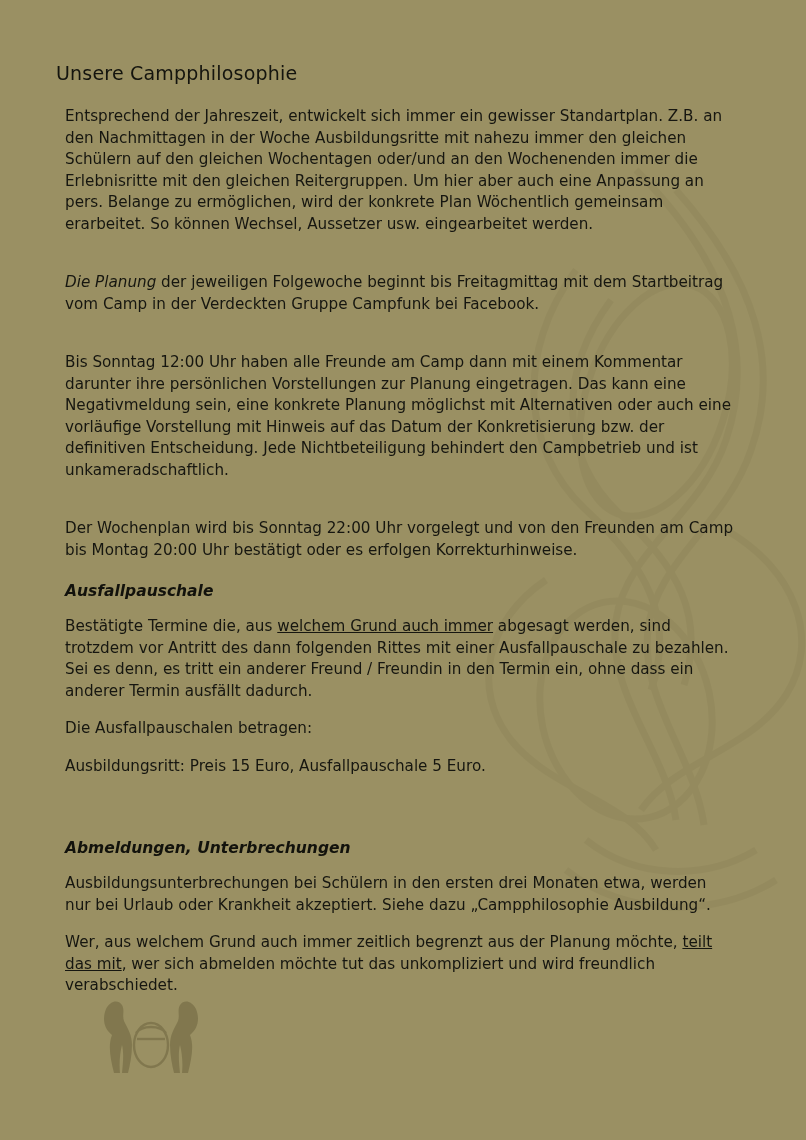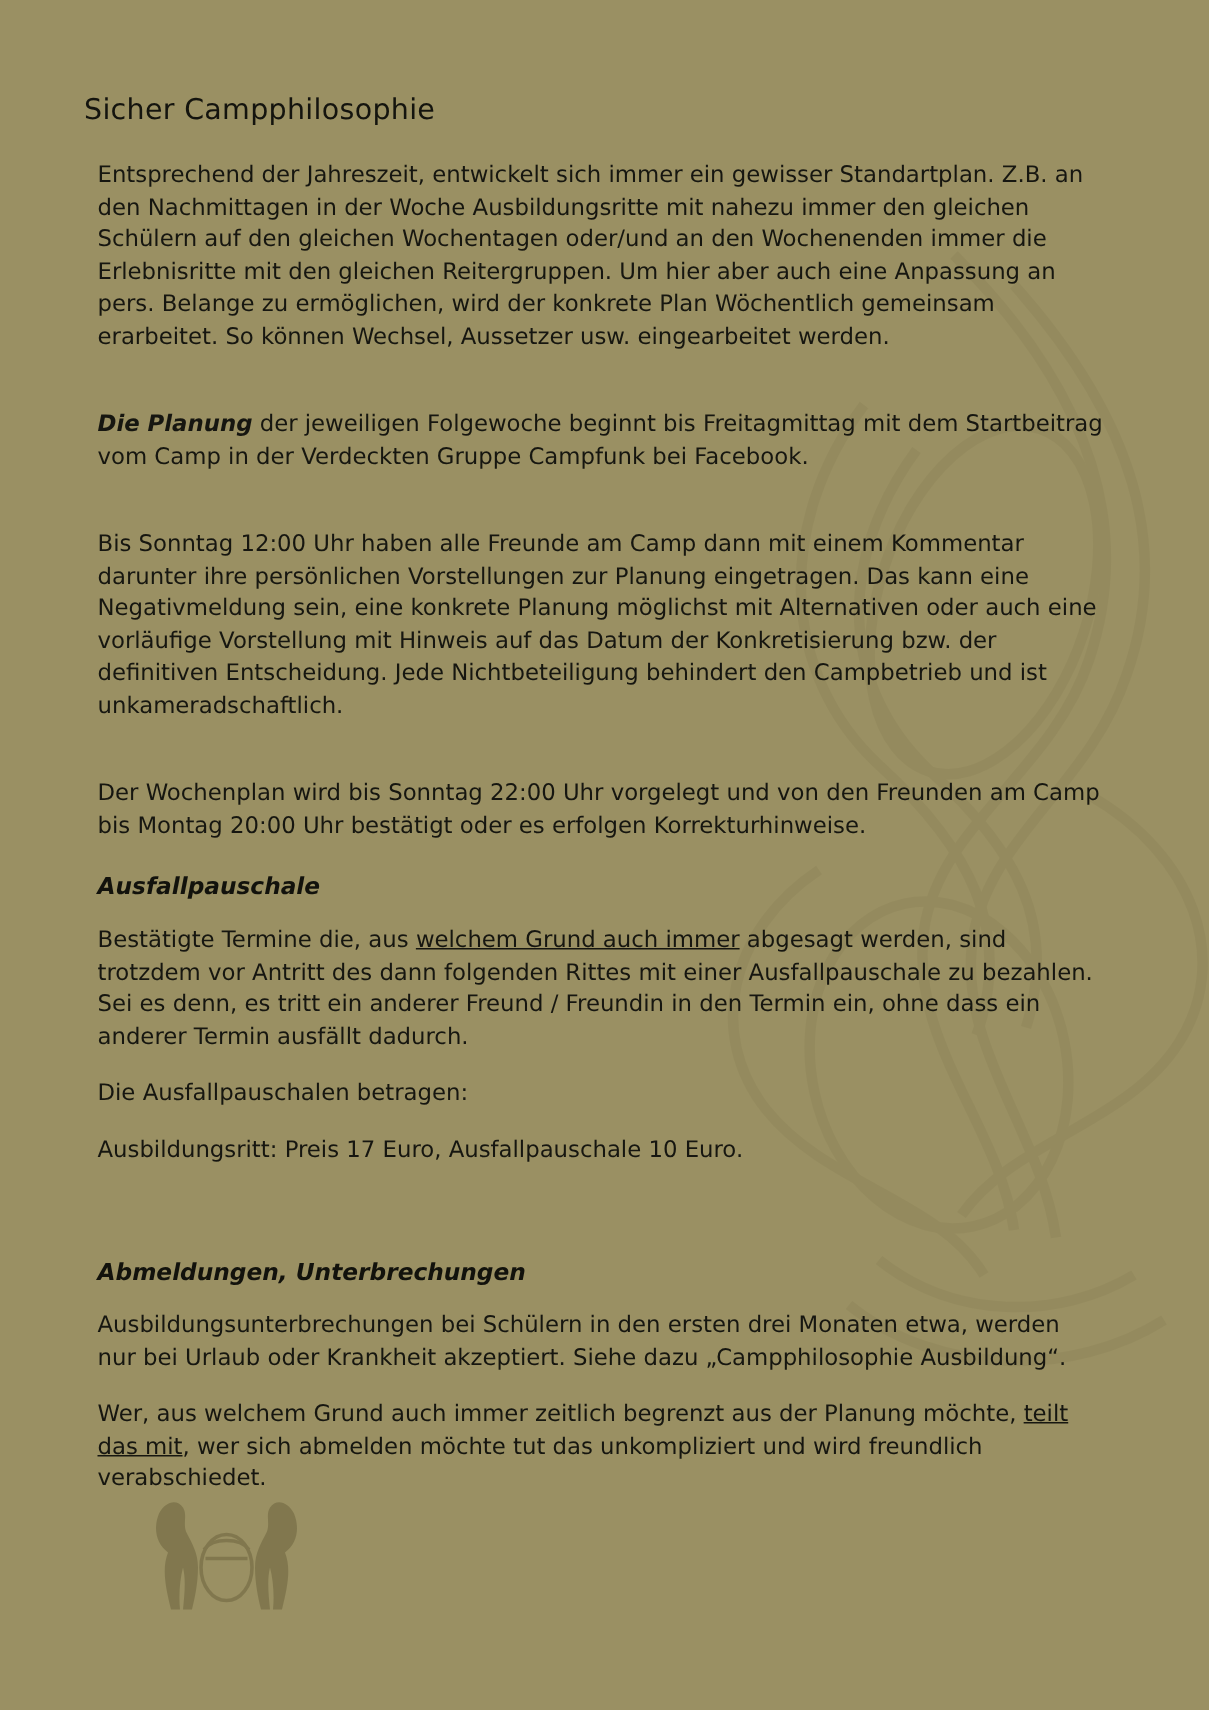--- a/index.html
+++ b/index.html
@@ -58,21 +58,21 @@
   }
   p.para {
     font-size: 15.2px;
     line-height: 21.5px;
     margin: 16px 0 0 9px;
     color: #161610;
   }
   .gap { height: 21px; }
   .gap-sm { height: 10px; }
   .u { text-decoration: underline; }
-  .bi { font-weight: bold; font-style: italic; }
+  .bi { font-weight: normal; font-style: italic; }
 
   .horses {
     position: absolute;
     left: 92px;
     top: 995px;
     width: 118px;
     height: 80px;
     opacity: 0.42;
   }
   .horses svg { width: 100%; height: 100%; display: block; }
@@ -94,21 +94,21 @@
         <ellipse cx="230" cy="250" rx="70" ry="120" transform="rotate(18 230 250)"></ellipse>
         <ellipse cx="200" cy="560" rx="85" ry="110" transform="rotate(-12 200 560)"></ellipse>
         <path d="M160 690 C210 730 280 730 330 700"></path>
         <path d="M140 720 C200 768 290 768 350 730"></path>
       </g>
     </svg>
   </div>
 
   <div class="content">
 
-    <h1 class="doc-title">Sicher Campphilosophie</h1>
+    <h1 class="doc-title">Unsere Campphilosophie</h1>
 
     <div class="section">
       <p class="para">Entsprechend der Jahreszeit, entwickelt sich immer ein gewisser Standartplan. Z.B. an den Nachmittagen in der Woche Ausbildungsritte mit nahezu immer den gleichen Schülern auf den gleichen Wochentagen oder/und an den Wochenenden immer die Erlebnisritte mit den gleichen Reitergruppen. Um hier aber auch eine Anpassung an pers. Belange zu ermöglichen, wird der konkrete Plan Wöchentlich gemeinsam erarbeitet. So können Wechsel, Aussetzer usw. eingearbeitet werden.</p>
     </div>
 
     <div class="gap"></div>
 
     <div class="section">
       <p class="para"><span class="bi">Die Planung</span><span> der jeweiligen Folgewoche beginnt bis Freitagmittag mit dem Startbeitrag vom Camp in der Verdeckten Gruppe Campfunk bei Facebook.</span></p>
       <div class="gap"></div>
@@ -116,21 +116,21 @@
       <div class="gap"></div>
       <p class="para">Der Wochenplan wird bis Sonntag 22:00 Uhr vorgelegt und von den Freunden am Camp bis Montag 20:00 Uhr bestätigt oder es erfolgen Korrekturhinweise.</p>
     </div>
 
     <div class="gap"></div>
 
     <div class="section">
       <div class="sec-head italic">Ausfallpauschale</div>
       <p class="para">Bestätigte Termine die, aus <span class="u">welchem Grund auch immer</span> abgesagt werden, sind trotzdem vor Antritt des dann folgenden Rittes mit einer Ausfallpauschale zu bezahlen. Sei es denn, es tritt ein anderer Freund / Freundin in den Termin ein, ohne dass ein anderer Termin ausfällt dadurch.</p>
       <p class="para">Die Ausfallpauschalen betragen:</p>
-      <p class="para">Ausbildungsritt: Preis 17 Euro, Ausfallpauschale 10 Euro.</p>
+      <p class="para">Ausbildungsritt: Preis 15 Euro, Ausfallpauschale 5 Euro.</p>
     </div>
 
     <div class="gap"></div>
     <div class="gap-sm"></div>
 
     <div class="section">
     </div>
 
     <div class="gap"></div>
     <div class="gap-sm"></div>

